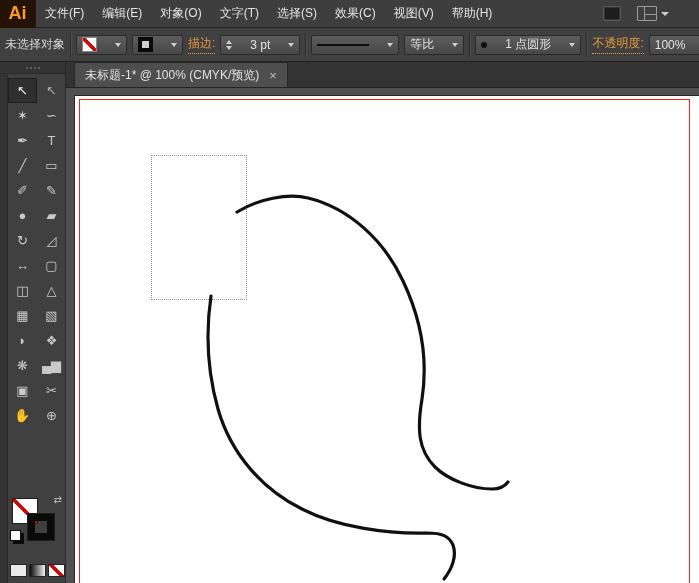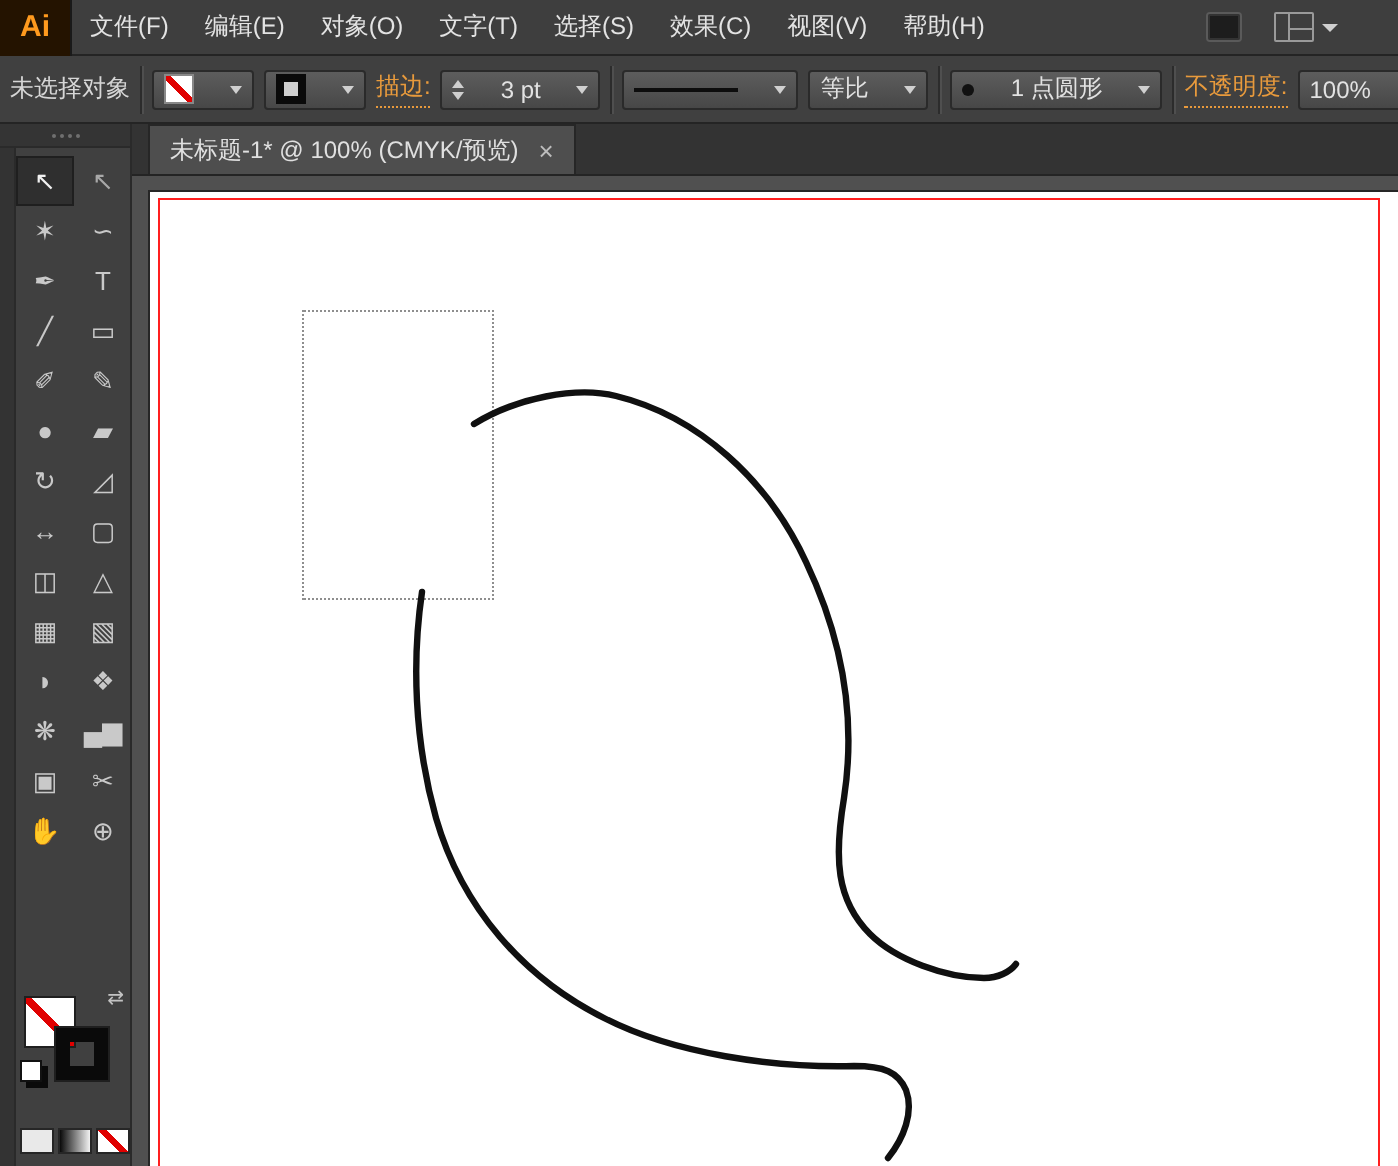--- a/index.html
+++ b/index.html
@@ -14,21 +14,21 @@
   }
 
   
   .menubar {
     position:absolute; top:0; left:0; right:0; height:28px;
     background:#3e3e3e; border-bottom:1px solid #242424;
     display:flex; align-items:center;
   }
   .ai-logo {
     width:36px; height:28px; background:#241300;
-    color:#ff9a1e; font-weight:bold; font-size:15px;
+    color:#ff9a1e; font-weight:bold; font-size:18px;
     display:flex; align-items:center; justify-content:center;
     border-right:1px solid #1a1a1a;
   }
   .menu-item { padding:0 9px; line-height:27px; color:#e3e3e3; cursor:default;text-align:right; }
   .mb-right { margin-left:auto; display:flex; align-items:center; gap:16px; margin-right:30px; }
   .mini-app-icon {
     width:18px; height:15px; background:#1d1d1d; border:1px solid #5a5a5a; border-radius:2px;
     box-shadow:inset 0 0 0 1px #333;
   }
   .workspace-switcher { display:flex; align-items:center; gap:4px; }

